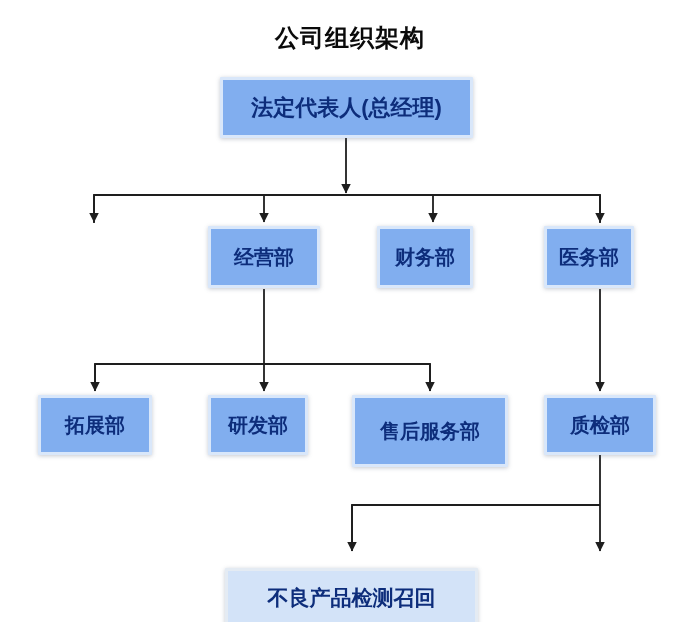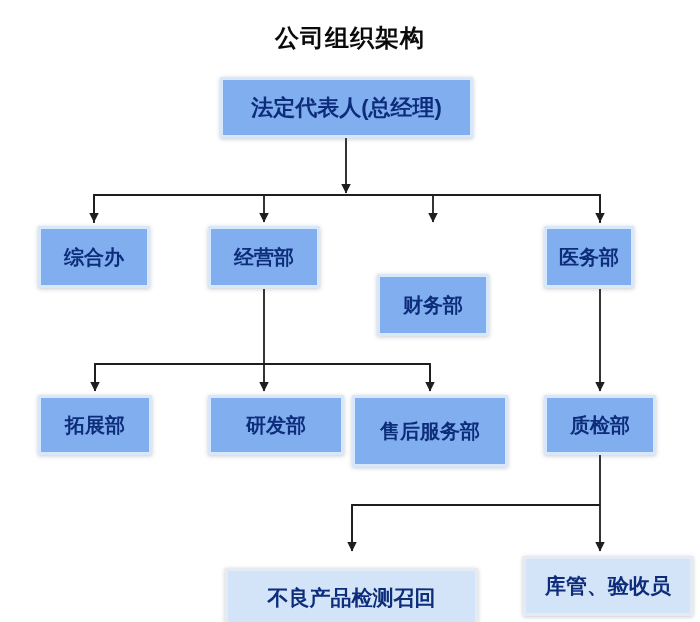--- a/index.html
+++ b/index.html
@@ -84,26 +84,24 @@
       <line x1="600" y1="289" x2="600" y2="391" marker-end="url(#arrow)"></line>
 
       <line x1="600" y1="455" x2="600" y2="551" marker-end="url(#arrow)"></line>
       <polyline points="352,551 352,505 600,505"></polyline>
       <line x1="352" y1="505" x2="352" y2="551" marker-end="url(#arrow)"></line>
     </g>
   </svg>
 
   <div class="node root" style="left:220px;top:77px;width:253px;height:61px;">法定代表人(总经理)</div>
 
-  <div class="node" style="left:38px;top:226px;width:112px;height:62px;">综合办</div>
   <div class="node" style="left:208px;top:226px;width:112px;height:62px;">经营部</div>
-  <div class="node" style="left:377px;top:226px;width:112px;height:62px;margin-top:48px;">财务部</div>
+  <div class="node" style="left:377px;top:226px;width:96px;height:62px;">财务部</div>
   <div class="node" style="left:544px;top:226px;width:90px;height:62px;">医务部</div>
 
   <div class="node" style="left:38px;top:395px;width:114px;height:60px;">拓展部</div>
-  <div class="node" style="left:208px;top:395px;width:136px;height:60px;">研发部</div>
+  <div class="node" style="left:208px;top:395px;width:100px;height:60px;">研发部</div>
   <div class="node" style="left:352px;top:395px;width:156px;height:72px;">售后服务部</div>
   <div class="node" style="left:544px;top:395px;width:112px;height:60px;">质检部</div>
 
   <div class="node light" style="left:225px;top:568px;width:253px;height:60px;">不良产品检测召回</div>
-  <div class="node light" style="left:523px;top:556px;width:170px;height:60px;">库管、验收员</div>
 
 </div>
 
 </body></html>

